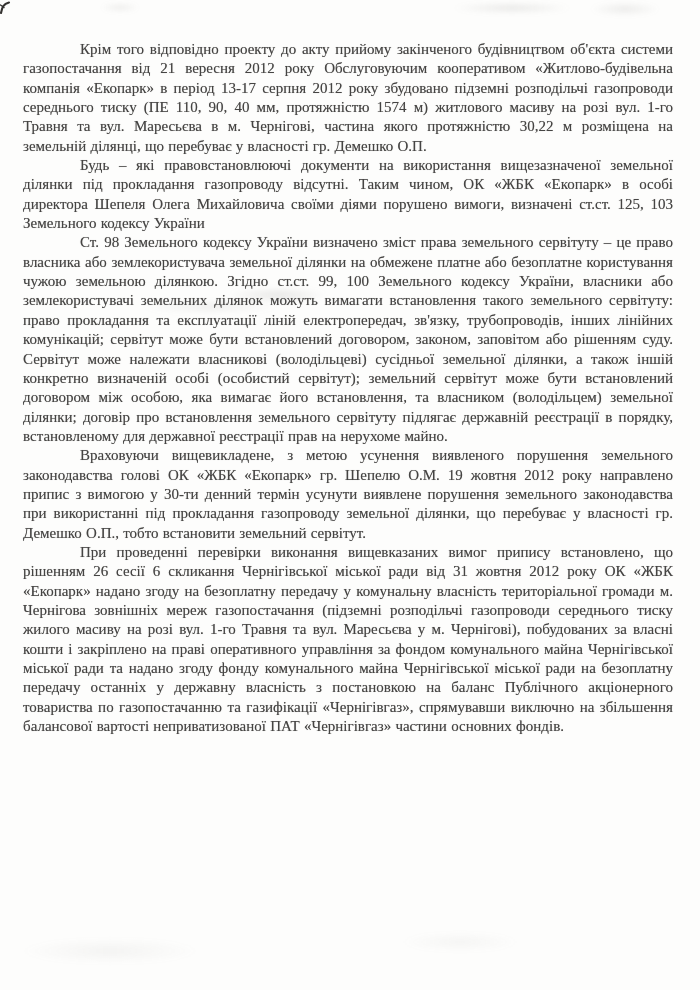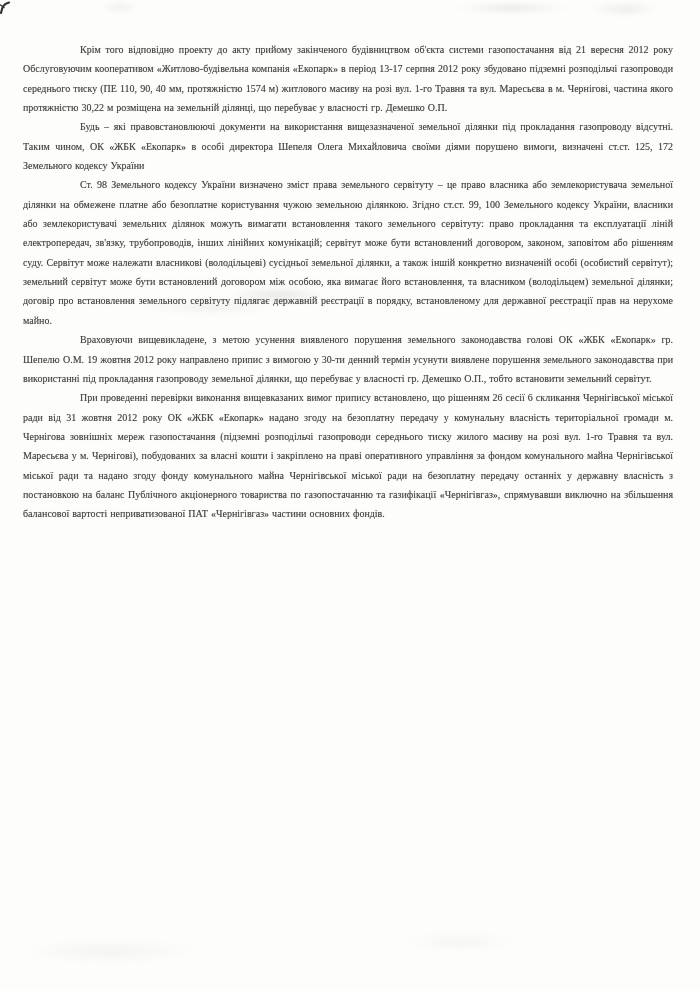--- a/index.html
+++ b/index.html
@@ -14,21 +14,21 @@
     background: var(--paper, #fdfdfc);
     overflow: hidden;
     font-family: "Liberation Serif", serif;
   }
   .content {
     position: absolute;
     left: 23px;
     top: 40px;
     width: 650px;
     color: var(--ink, #474645);
-    font-size: 10px;
+    font-size: 15px;
     line-height: 19.35px;
     text-align: justify;
     text-shadow: 0 0 0.7px rgba(90, 88, 86, 0.55);
     filter: blur(0.22px) contrast(1.04);
   }
   .content p {
     margin: 0;
     padding: 0;
     text-indent: 57px;
     word-spacing: 0.5px;
@@ -74,19 +74,19 @@
   <div class="smudge smudge-1"></div>
   <div class="smudge smudge-2"></div>
   <div class="smudge smudge-3"></div>
   <div class="smudge smudge-4"></div>
   <div class="smudge smudge-5"></div>
   <div class="smudge smudge-6"></div>
   <div class="smudge smudge-7"></div>
 
   <div class="content">
     <p>Крім того відповідно проекту до акту прийому закінченого будівництвом об'єкта системи газопостачання від 21 вересня 2012 року Обслуговуючим кооперативом «Житлово-будівельна компанія «Екопарк» в період 13-17 серпня 2012 року збудовано підземні розподільчі газопроводи середнього тиску (ПЕ 110, 90, 40 мм, протяжністю 1574 м) житлового масиву на розі вул. 1-го Травня та вул. Маресьєва в м. Чернігові, частина якого протяжністю 30,22 м розміщена на земельній ділянці, що перебуває у власності гр. Демешко О.П.</p>
-    <p>Будь – які правовстановлюючі документи на використання вищезазначеної земельної ділянки під прокладання газопроводу відсутні. Таким чином, ОК «ЖБК «Екопарк» в особі директора Шепеля Олега Михайловича своїми діями порушено вимоги, визначені ст.ст. 125, 172 Земельного кодексу України</p>
+    <p>Будь – які правовстановлюючі документи на використання вищезазначеної земельної ділянки під прокладання газопроводу відсутні. Таким чином, ОК «ЖБК «Екопарк» в особі директора Шепеля Олега Михайловича своїми діями порушено вимоги, визначені ст.ст. 125, 103 Земельного кодексу України</p>
     <p>Ст. 98 Земельного кодексу України визначено зміст права земельного сервітуту – це право власника або землекористувача земельної ділянки на обмежене платне або безоплатне користування чужою земельною ділянкою. Згідно ст.ст. 99, 100 Земельного кодексу України, власники або землекористувачі земельних ділянок можуть вимагати встановлення такого земельного сервітуту: право прокладання та експлуатації ліній електропередач, зв'язку, трубопроводів, інших лінійних комунікацій; сервітут може бути встановлений договором, законом, заповітом або рішенням суду. Сервітут може належати власникові (володільцеві) сусідньої земельної ділянки, а також іншій конкретно визначеній особі (особистий сервітут); земельний сервітут може бути встановлений договором між особою, яка вимагає його встановлення, та власником (володільцем) земельної ділянки; договір про встановлення земельного сервітуту підлягає державній реєстрації в порядку, встановленому для державної реєстрації прав на нерухоме майно.</p>
     <p>Враховуючи вищевикладене, з метою усунення виявленого порушення земельного законодавства голові ОК «ЖБК «Екопарк» гр. Шепелю О.М. 19 жовтня 2012 року направлено припис з вимогою у 30-ти денний термін усунути виявлене порушення земельного законодавства при використанні під прокладання газопроводу земельної ділянки, що перебуває у власності гр. Демешко О.П., тобто встановити земельний сервітут.</p>
     <p>При проведенні перевірки виконання вищевказаних вимог припису встановлено, що рішенням 26 сесії 6 скликання Чернігівської міської ради від 31 жовтня 2012 року ОК «ЖБК «Екопарк» надано згоду на безоплатну передачу у комунальну власність територіальної громади м. Чернігова зовнішніх мереж газопостачання (підземні розподільчі газопроводи середнього тиску жилого масиву на розі вул. 1-го Травня та вул. Маресьєва у м. Чернігові), побудованих за власні кошти і закріплено на праві оперативного управління за фондом комунального майна Чернігівської міської ради та надано згоду фонду комунального майна Чернігівської міської ради на безоплатну передачу останніх у державну власність з постановкою на баланс Публічного акціонерного товариства по газопостачанню та газифікації «Чернігівгаз», спрямувавши виключно на збільшення балансової вартості неприватизованої ПАТ «Чернігівгаз» частини основних фондів.</p>
   </div>
 
 </div>
 
 </body></html>

